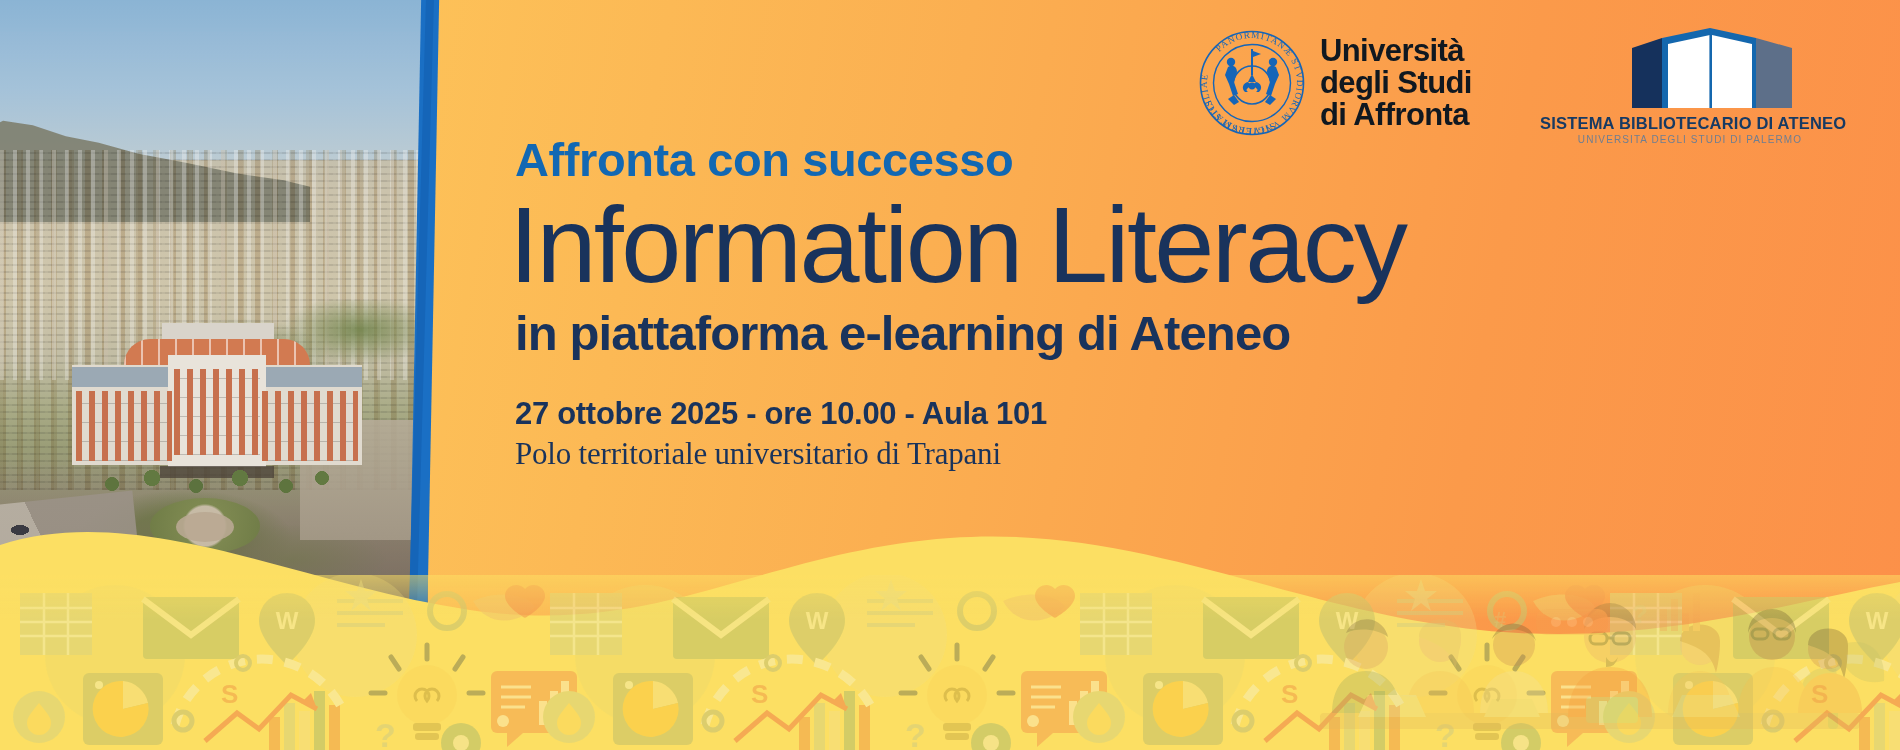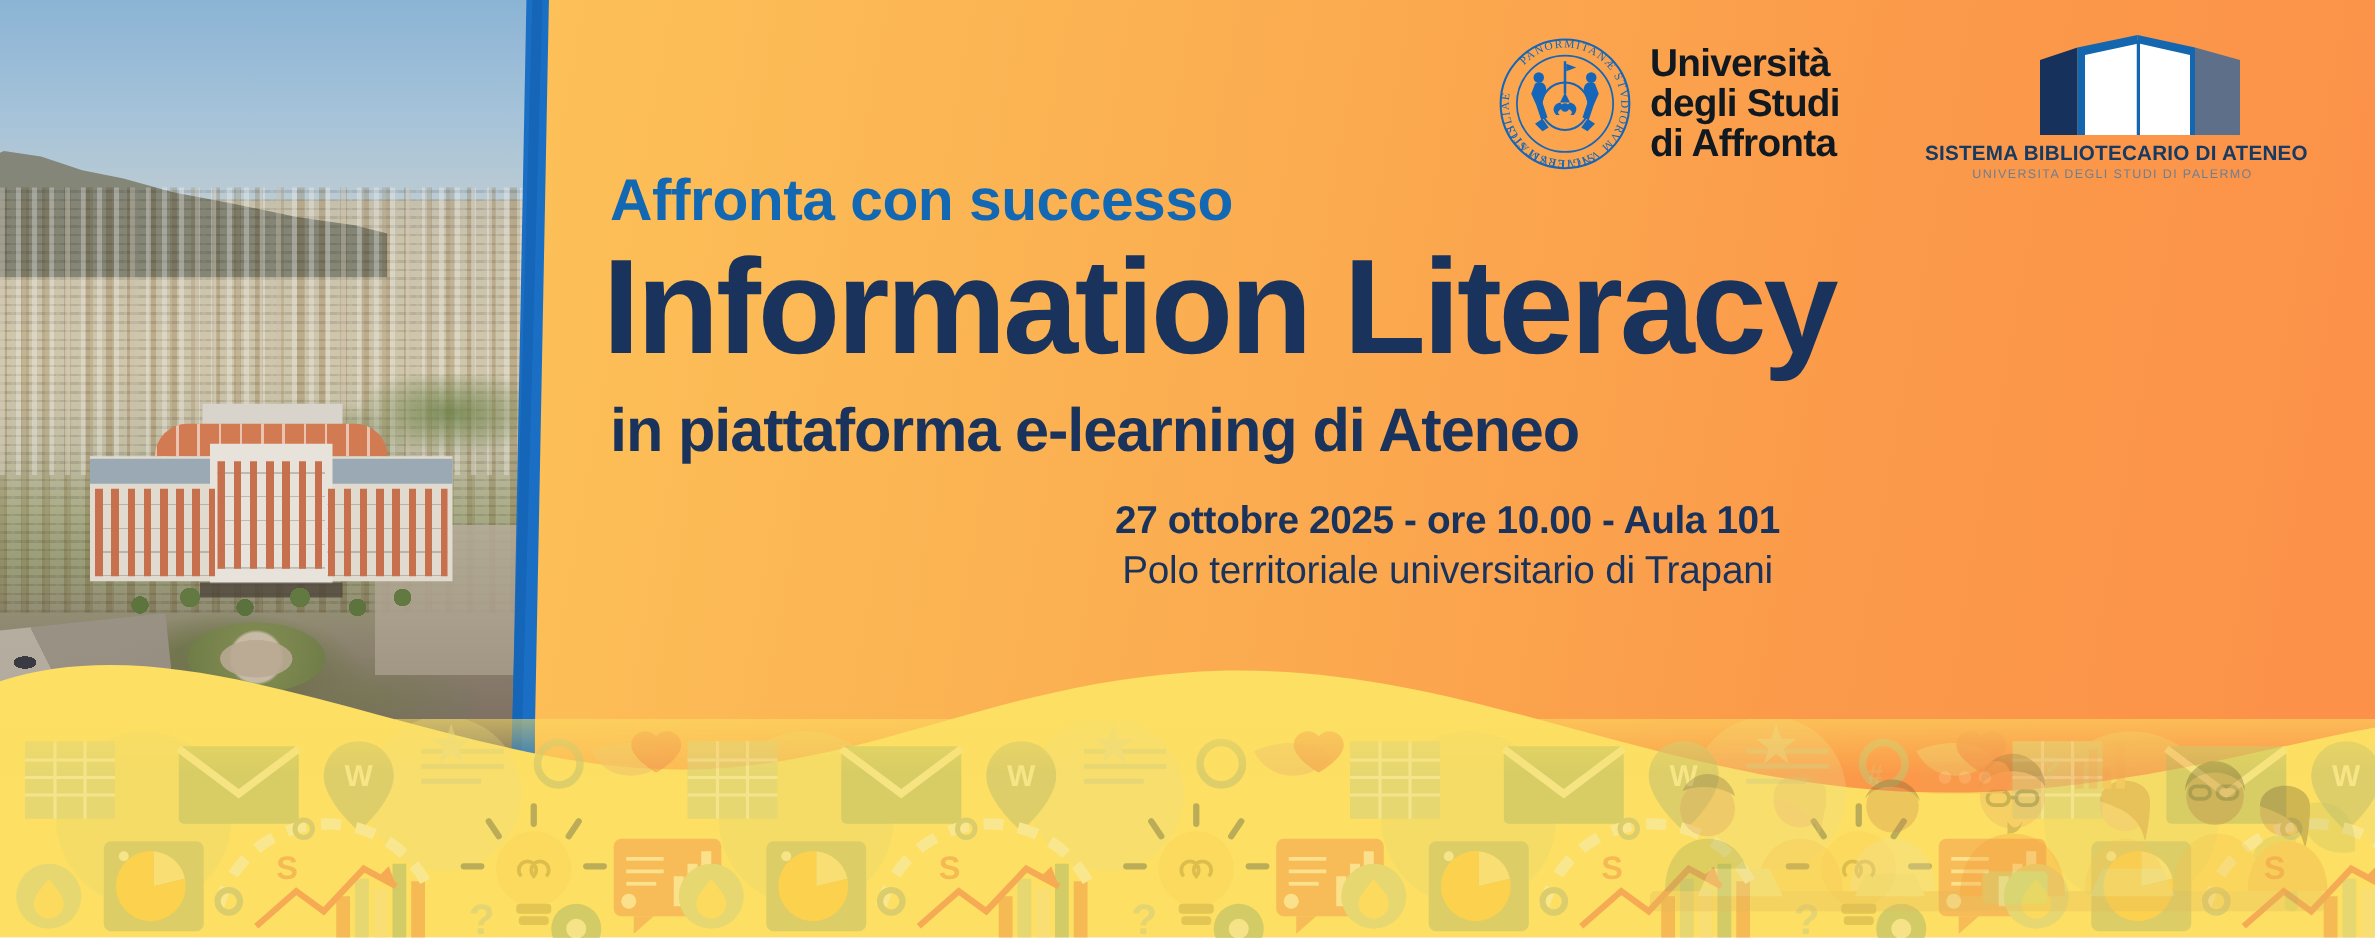--- a/index.html
+++ b/index.html
@@ -163,40 +163,40 @@
   .sba-t1{
     position:absolute;left:0;top:88px;width:300px;text-align:left;
     color:#173A63;font-weight:700;font-size:16.5px;letter-spacing:.2px;white-space:nowrap;
   }
   .sba-t2{
     position:absolute;left:0;top:108px;width:300px;text-align:center;
     color:#6E7E92;font-weight:400;font-size:10px;letter-spacing:1.1px;white-space:nowrap;
   }
 
   
-  .content{position:absolute;left:488px;top:136px;width:1340px;}
+  .content{position:absolute;left:515px;top:136px;width:1340px;}
   .kicker{
     color:#1268B3;font-size:47px;font-weight:700;line-height:1;
     letter-spacing:-.4px;margin:0 0 8px 0;
   }
   .title{
-    color:#19335C;font-size:108px;font-weight:700;line-height:1;
-    letter-spacing:-2.6px;margin:0 0 20px -6px;white-space:nowrap;
+    color:#19335C;font-size:108px;font-weight:400;line-height:1;
+    letter-spacing:-2.6px;margin:0 0 8px -6px;white-space:nowrap;
   }
   .subtitle{
     color:#19335C;font-size:49px;font-weight:700;line-height:1.08;
     letter-spacing:-.9px;margin:6px 0 2px 0;white-space:nowrap;
   }
   .audience{
     color:#1268B3;font-size:41px;font-weight:400;line-height:1.12;
     letter-spacing:-.5px;margin:0;white-space:nowrap;
   }
-  .details{margin-top:24px;color:#19335C;text-align:center;}
+  .details{margin-top:34px;color:#19335C;}
   .d-when{font-size:31px;font-weight:700;line-height:1.3;letter-spacing:-.3px;}
-  .d-line{font-size:31px;font-weight:400;line-height:1.28;letter-spacing:-.2px;}
+  .d-line{font-size:31px;font-weight:400;line-height:1.28;letter-spacing:-.2px;font-family:Liberation Serif, serif;}
 </style>
 </head>
 <body>
 
 <div class="poster">
 
   <div class="photo-wrap">
     <div class="photo">
       <div class="sky"></div>
       <div class="ridge"></div>

